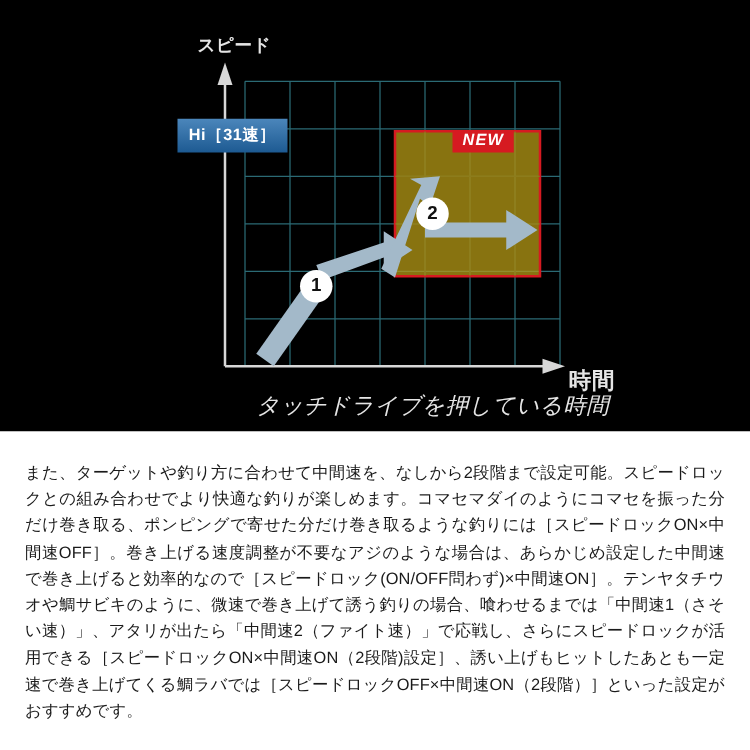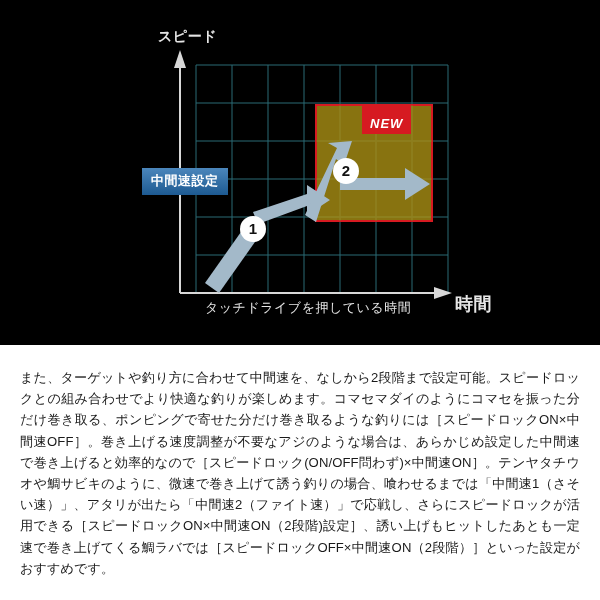--- a/index.html
+++ b/index.html
@@ -44,23 +44,24 @@
     top: 28px;
     font-size: 14px;
   }
   #axis-label-time {
     left: 455px;
     top: 292px;
     font-size: 18px;
   }
   #caption-touch {
     left: 205px;
-    top: 299px;
-    font-size: 13px;
+    top: 312px;
+    font-size: 18px;
     font-weight: normal;
+    font-style: italic;
   }
   .tag {
     position: absolute;
     background: #2f6fa8;
     color: #ffffff;
     font-size: 13px;
     font-weight: bold;
     padding: 4px 9px 5px 9px;
     white-space: nowrap;
     letter-spacing: 0.5px;
@@ -77,21 +78,21 @@
   }
   #badge-new {
     position: absolute;
     left: 362px;
     top: 104px;
     background: #d61a21;
     color: #ffffff;
     font-size: 13px;
     font-weight: bold;
     font-style: italic;
-    padding: 12px 8px 3px 8px;
+    padding: 0 8px 3px 8px;
     letter-spacing: 1px;
   }
   .circle-num {
     position: absolute;
     width: 26px;
     height: 26px;
     border-radius: 50%;
     background: #ffffff;
     color: #111111;
     font-size: 15px;
@@ -173,21 +174,21 @@
         <polygon points="305,215 337,148 328,143 352,141 344,165 336,159 316,222"></polygon>
 
         <polygon points="340,178 405,178 405,168 430,184 405,200 405,190 340,190"></polygon>
       </g>
     </svg>
 
     <div class="label-box" id="axis-label-speed">スピード</div>
     <div class="label-box" id="axis-label-time">時間</div>
     <div class="label-box" id="caption-touch">タッチドライブを押している時間</div>
 
-    <div class="tag" id="tag-mid">中間速設定</div>
+    <div class="tag" id="tag-hi">Hi［31速］</div>
     <div id="badge-new">NEW</div>
 
     <div class="circle-num" id="circle-1">1</div>
     <div class="circle-num" id="circle-2">2</div>
   </div>
 
   <div id="body-text">また、ターゲットや釣り方に合わせて中間速を、なしから2段階まで設定可能。スピードロックとの組み合わせでより快適な釣りが楽しめます。コマセマダイのようにコマセを振った分だけ巻き取る、ポンピングで寄せた分だけ巻き取るような釣りには［スピードロックON×中間速OFF］。巻き上げる速度調整が不要なアジのような場合は、あらかじめ設定した中間速で巻き上げると効率的なので［スピードロック(ON/OFF問わず)×中間速ON］。テンヤタチウオや鯛サビキのように、微速で巻き上げて誘う釣りの場合、喰わせるまでは「中間速1（さそい速）」、アタリが出たら「中間速2（ファイト速）」で応戦し、さらにスピードロックが活用できる［スピードロックON×中間速ON（2段階)設定］、誘い上げもヒットしたあとも一定速で巻き上げてくる鯛ラバでは［スピードロックOFF×中間速ON（2段階）］といった設定がおすすめです。</div>
 
 </div>
 

